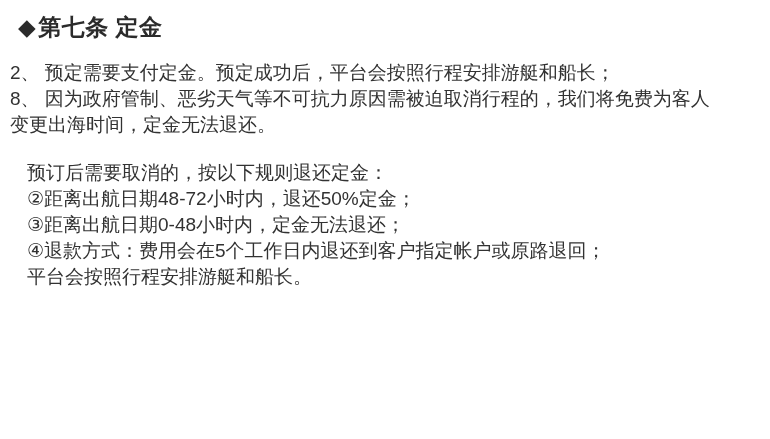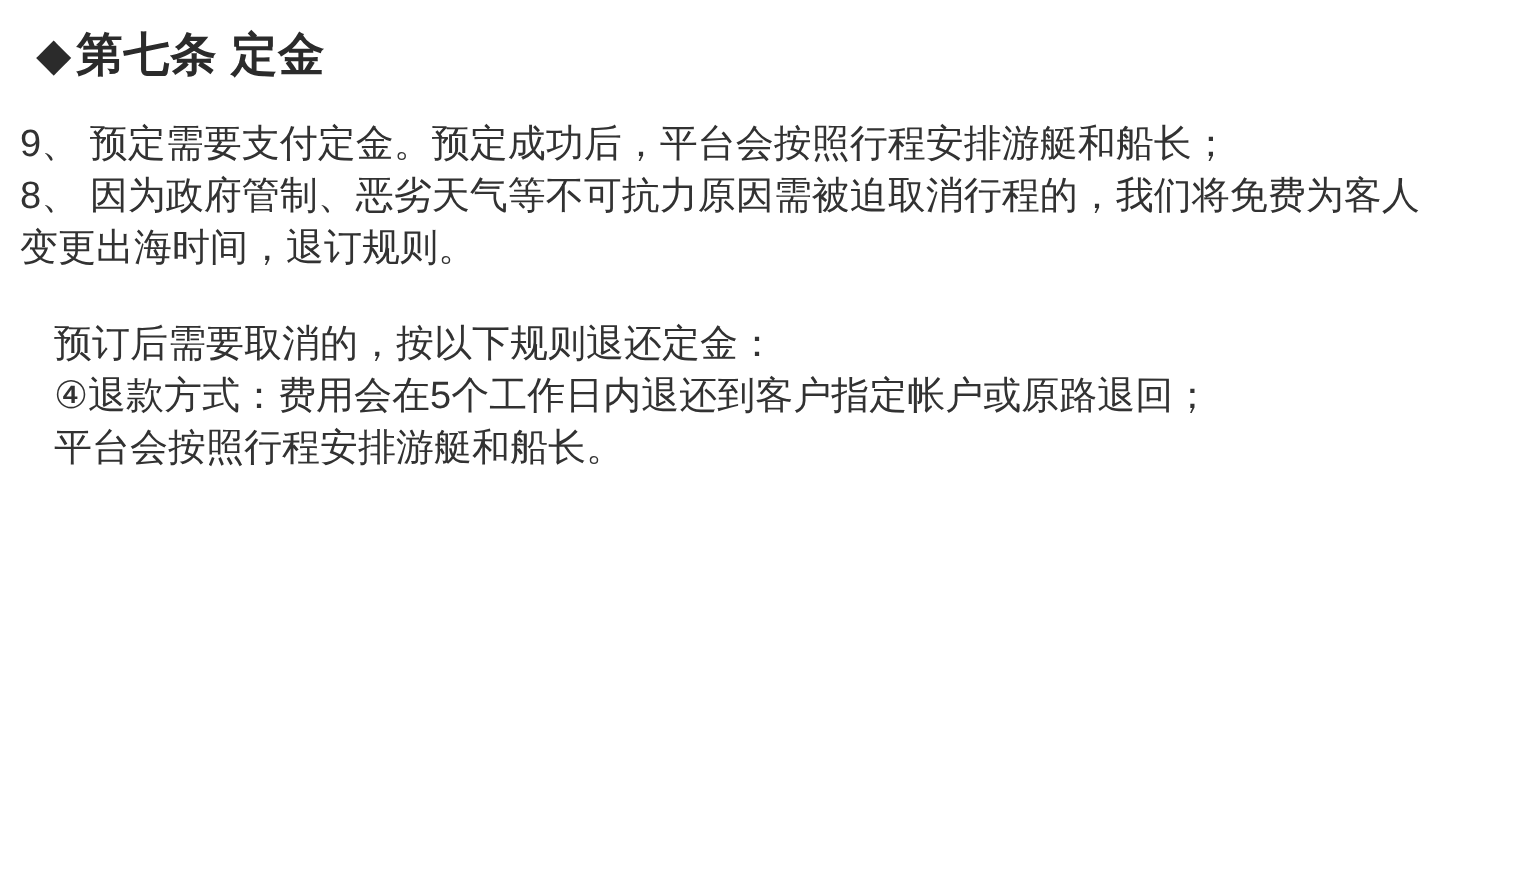--- a/index.html
+++ b/index.html
@@ -52,25 +52,27 @@
   }
 </style>
 </head>
 <body>
 
 <div class="page">
 
   <h1 class="heading heading-first"><span class="marker">◆</span><span>第七条 定金</span></h1>
 
   <div class="text-block block-deposit">
-    <p>9、 预定需要支付定金。预定成功后，平台会按照行程安排游艇和船长；</p>
+    <p>2、 预定需要支付定金。预定成功后，平台会按照行程安排游艇和船长；</p>
     <p>8、 因为政府管制、恶劣天气等不可抗力原因需被迫取消行程的，我们将免费为客人</p>
-    <p>变更出海时间，退订规则。</p>
+    <p>变更出海时间，定金无法退还。</p>
   </div>
 
 
   <div class="text-block block-refund">
     <p>预订后需要取消的，按以下规则退还定金：</p>
+    <p>②距离出航日期48-72小时内，退还50%定金；</p>
+    <p>③距离出航日期0-48小时内，定金无法退还；</p>
     <p>④退款方式：费用会在5个工作日内退还到客户指定帐户或原路退回；</p>
     <p>平台会按照行程安排游艇和船长。</p>
   </div>
 
 </div>
 
 </body></html>

